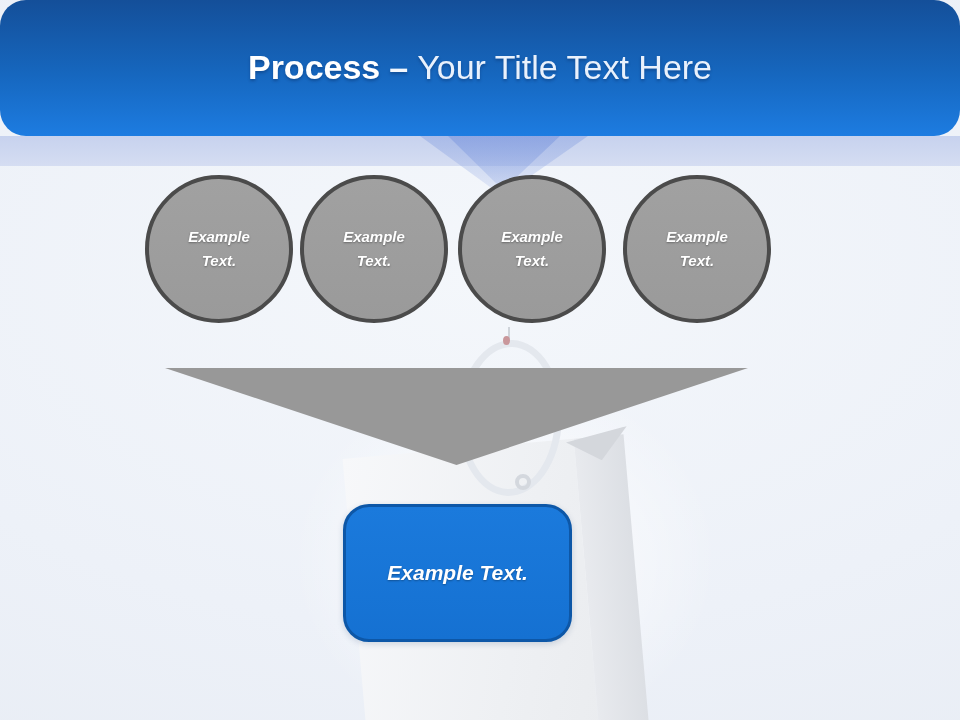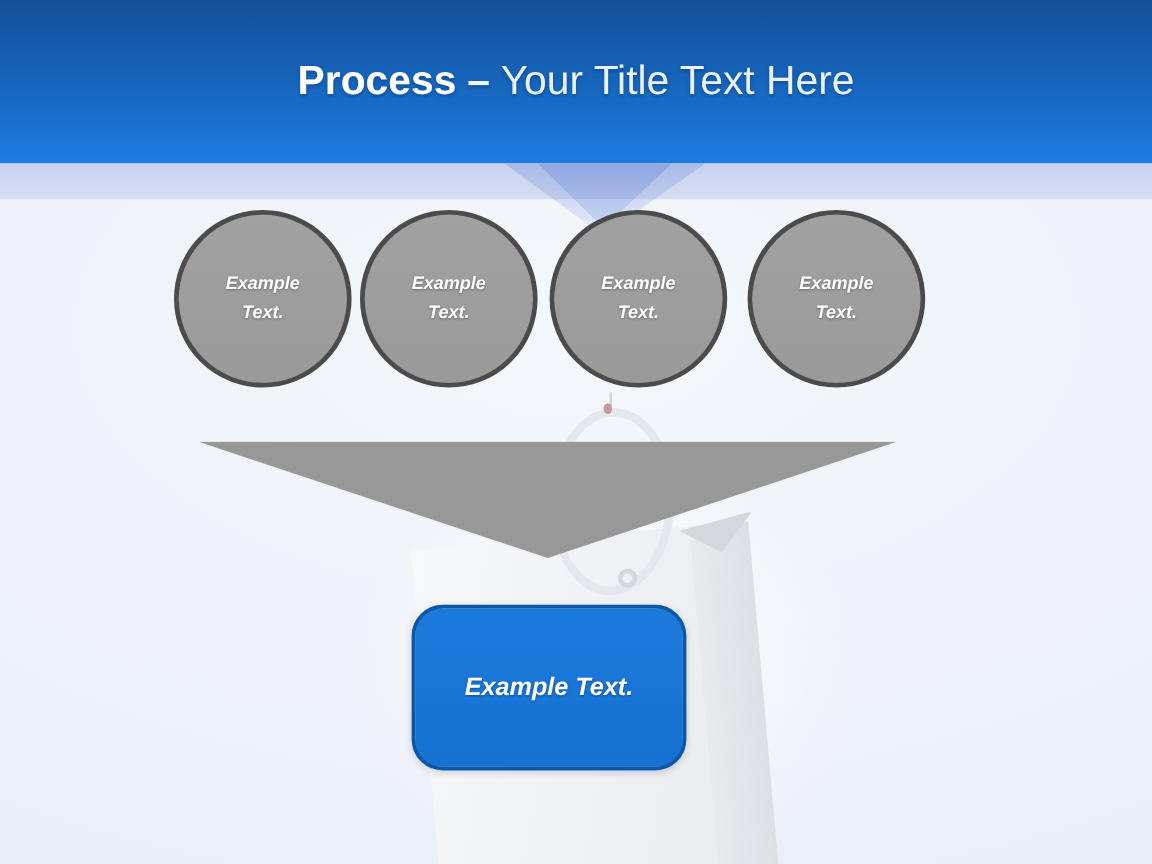--- a/index.html
+++ b/index.html
@@ -6,20 +6,21 @@
   *{box-sizing:border-box;}
   .slide{
     position:relative;width:960px;height:720px;overflow:hidden;
     font-family:"Liberation Sans",sans-serif;
     background:radial-gradient(ellipse 130% 95% at 50% 38%, #f4f7fb 0%, #edf1f8 52%, #e6ebf3 100%);
   }
   
   .header{
     position:absolute;left:0;top:0;width:960px;height:136px;z-index:6;
     background:linear-gradient(180deg,#144f99 0%,#1667bf 55%,#1d7ce1 100%);
+    border-radius:26px;
   }
   .title{
     position:absolute;left:0;right:0;top:48px;text-align:center;
     font-size:34px;line-height:38px;color:#ffffff;
     text-shadow:0 2px 3px rgba(0,20,60,.30);
     white-space:nowrap;
   }
   .title .t-bold{font-weight:700;color:#ffffff;}
   .title .t-sep{font-weight:700;color:#f2f7fd;margin:0 9px;}
   .title .t-rest{font-weight:400;color:#e9f1fc;}

